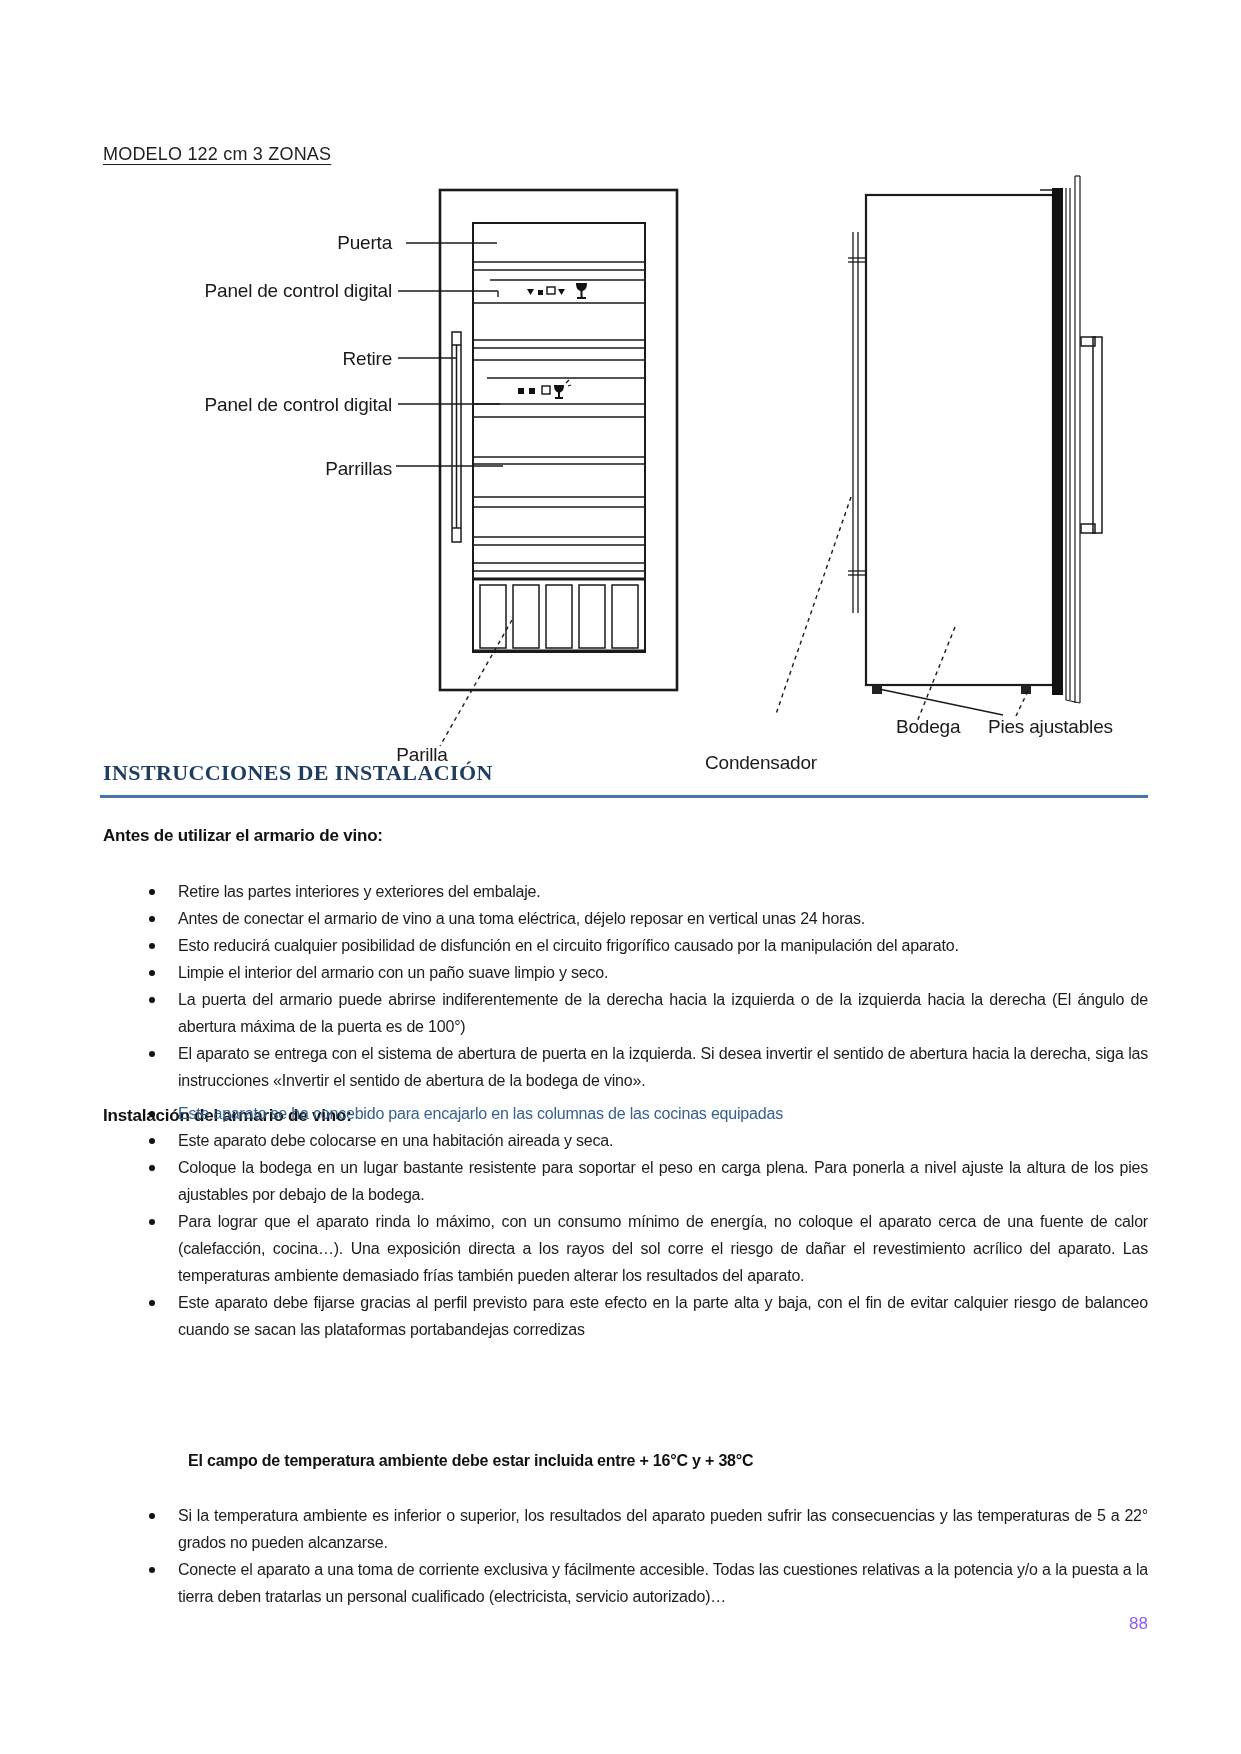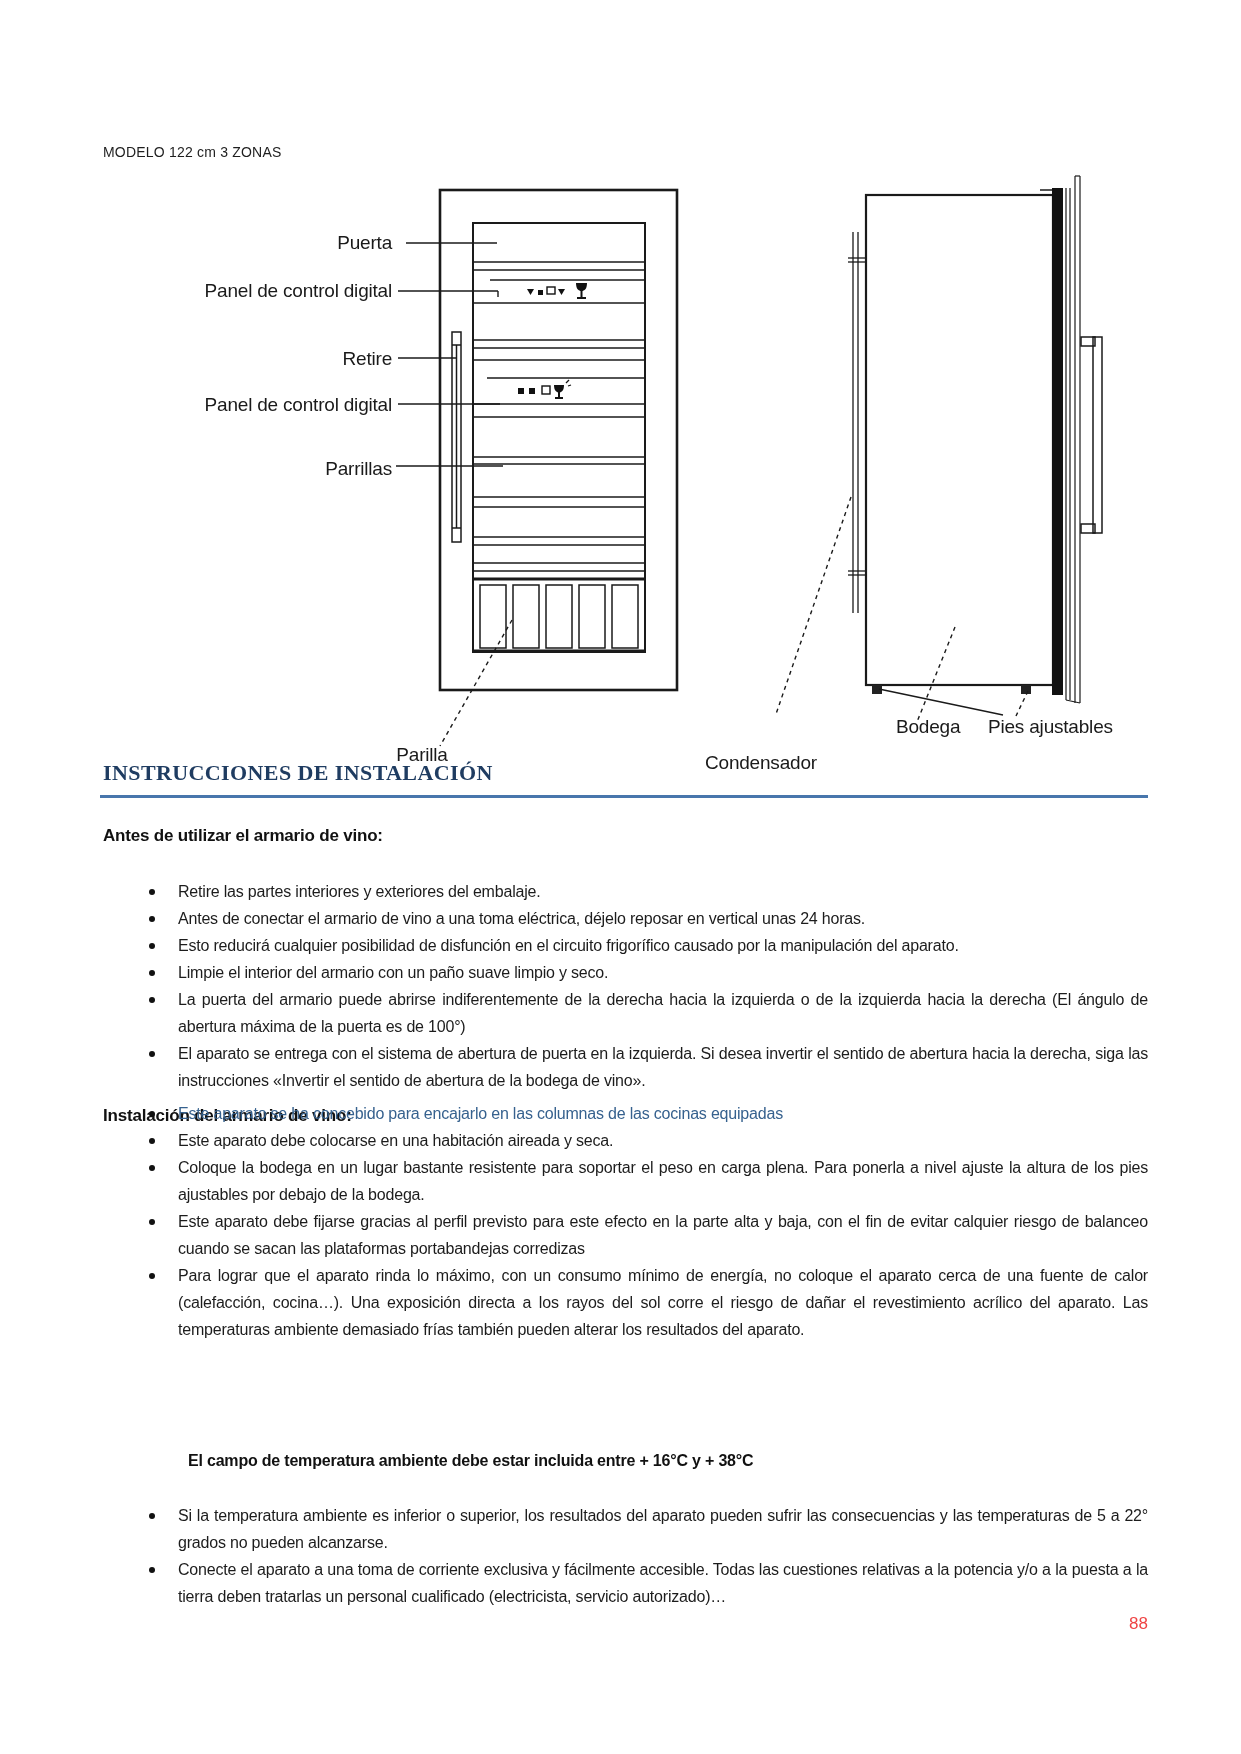--- a/index.html
+++ b/index.html
@@ -8,23 +8,24 @@
     width:1241px;height:1754px;
     background:#ffffff;
     font-family:"Liberation Sans", sans-serif;
     color:#1c1c1c;
     overflow:hidden;
   }
   .abs{position:absolute;}
   
   .doc-title{
     left:103px;top:144px;
-    font-size:14px;
+    font-size:18px;
     letter-spacing:.2px;
     color:#1e1e1e;
+    text-decoration:underline;
     text-underline-offset:4px;
   }
   
   .diagram-svg{left:0;top:0;width:1241px;height:1754px;z-index:1;}
   .dlabel{
     font-size:19px;
     letter-spacing:-.2px;
     color:#1a1a1a;
     z-index:2;
     white-space:nowrap;
@@ -67,21 +68,21 @@
     background:#111;
   }
   .blist .li.highlight{color:#36618e;}
   .temp-note{
     left:188px;width:970px;
     font-size:16px;font-weight:bold;color:#111;
     letter-spacing:-.2px;
   }
   .page-num{
     right:93px;top:1614px;
-    font-size:17px;color:#ef4444;
+    font-size:17px;color:#8b5cf6;
   }
 </style>
 </head>
 <body>
 
 <div class="page">
 
   <div class="abs doc-title">MODELO 122 cm 3 ZONAS</div>
 
   <svg class="abs diagram-svg" viewBox="0 0 1241 1754" xmlns="http://www.w3.org/2000/svg" fill="none" stroke="#1a1a1a">
@@ -234,22 +235,22 @@
     <div class="li">La puerta del armario puede abrirse indiferentemente de la derecha hacia la izquierda o de la izquierda hacia la derecha (El ángulo de abertura máxima de la puerta es de 100°)</div>
     <div class="li">El aparato se entrega con el sistema de abertura de puerta en la izquierda. Si desea invertir el sentido de abertura hacia la derecha, siga las instrucciones «Invertir el sentido de abertura de la bodega de vino».</div>
   </div>
 
   <div class="abs sub-heading" style="top:1106px;">Instalación del armario de vino:</div>
 
   <div class="abs blist" style="top:1100px;">
     <div class="li highlight">Este aparato se ha concebido para encajarlo en las columnas de las cocinas equipadas</div>
     <div class="li">Este aparato debe colocarse en una habitación aireada y seca.</div>
     <div class="li">Coloque la bodega en un lugar bastante resistente para soportar el peso en carga plena. Para ponerla a nivel ajuste la altura de los pies ajustables por debajo de la bodega.</div>
+    <div class="li">Para lograr que el aparato rinda lo máximo, con un consumo mínimo de energía, no coloque el aparato cerca de una fuente de calor (calefacción, cocina…). Una exposición directa a los rayos del sol corre el riesgo de dañar el revestimiento acrílico del aparato.  Las temperaturas ambiente demasiado frías también pueden alterar los resultados del aparato.</div>
     <div class="li">Este aparato debe fijarse gracias al perfil previsto para este efecto en la parte alta y baja, con el fin de evitar calquier riesgo de balanceo cuando se sacan las plataformas portabandejas corredizas</div>
-    <div class="li">Para lograr que el aparato rinda lo máximo, con un consumo mínimo de energía, no coloque el aparato cerca de una fuente de calor (calefacción, cocina…). Una exposición directa a los rayos del sol corre el riesgo de dañar el revestimiento acrílico del aparato.  Las temperaturas ambiente demasiado frías también pueden alterar los resultados del aparato.</div>
   </div>
 
   <div class="abs temp-note" style="top:1452px;">El campo de temperatura ambiente debe estar incluida entre + 16°C  y + 38°C</div>
 
   <div class="abs blist" style="top:1502px;">
     <div class="li">Si la temperatura ambiente es inferior o superior, los resultados del aparato pueden sufrir las consecuencias y las temperaturas de 5 a 22° grados no pueden alcanzarse.</div>
     <div class="li">Conecte el aparato a una toma de corriente exclusiva y fácilmente accesible. Todas las cuestiones relativas a la potencia y/o a la puesta a la tierra deben tratarlas un personal cualificado (electricista, servicio autorizado)…</div>
   </div>
 
   <div class="abs page-num">88</div>

